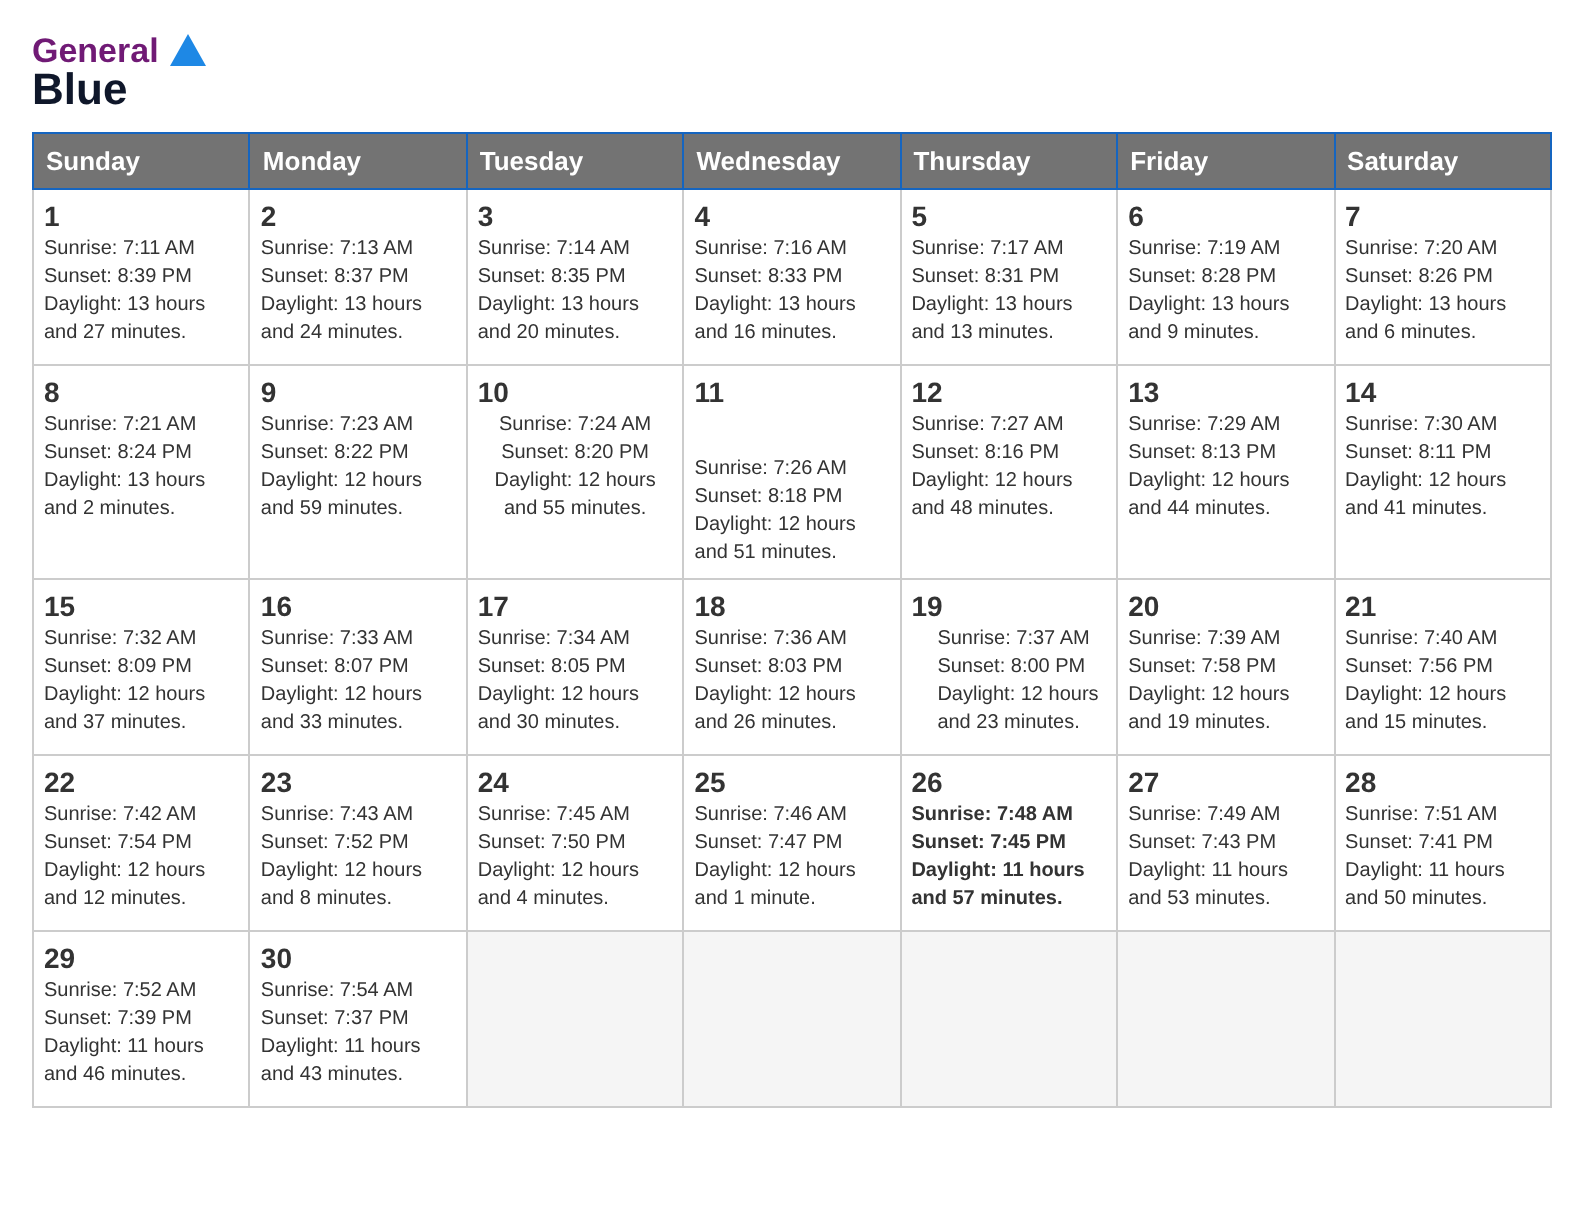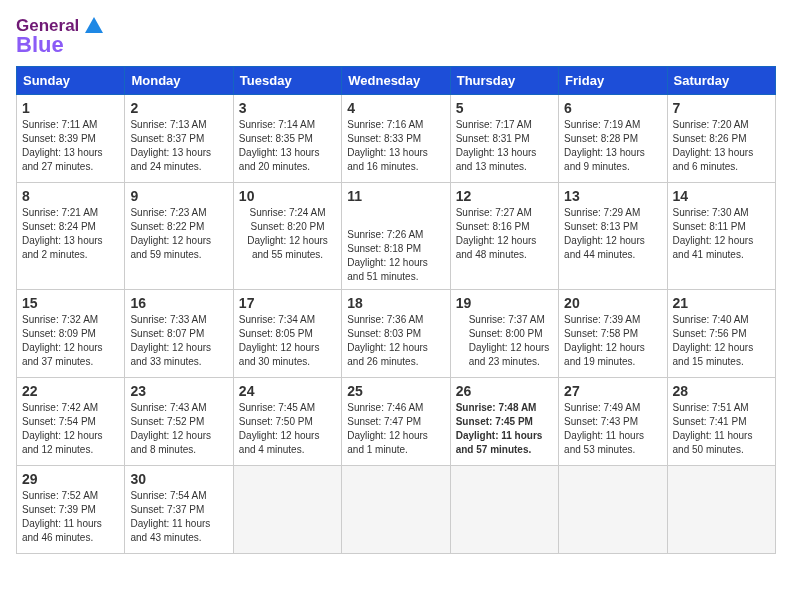--- a/index.html
+++ b/index.html
@@ -37,21 +37,21 @@
     .subtitle {
       font-size: 15px;
       color: #555;
     }
     .calendar {
       width: 100%;
       border-collapse: collapse;
       font-size: 11px;
     }
     .calendar th {
-      background: #1d4ed8;
+      background: #737373;
       color: #fff;
       text-align: left;
       padding: 6px 6px;
       font-size: 13px;
       font-weight: bold;
       border: 1px solid #1565c0;
     }
     .calendar td {
       border: 1px solid #ccc;
       vertical-align: top;
@@ -77,21 +77,21 @@
   </style>
 </head>
 <body>
 
 <div class="header">
   <div class="logo">
     <div class="logo-row">
       <span style="font-size:17px;font-weight:bold;color:#701a75;">General</span>
       <span style="display:inline-block;width:0;height:0;border-left:9px solid transparent;border-right:9px solid transparent;border-bottom:16px solid #1e88e5;margin-left:2px;margin-top:-2px;"></span>
     </div>
-    <span style="font-size:22px;font-weight:bold;color:#8b5cf6;margin-top:-4px;">Blue</span>
+    <span style="font-size:22px;font-weight:bold;color:#0f172a;margin-top:-4px;">Blue</span>
   </div>
   <div class="title-block">
     <div class="month-title"></div>
     <div class="subtitle"></div>
   </div>
 </div>
 
 <table class="calendar">
   <thead>
     <tr id="days-header">

